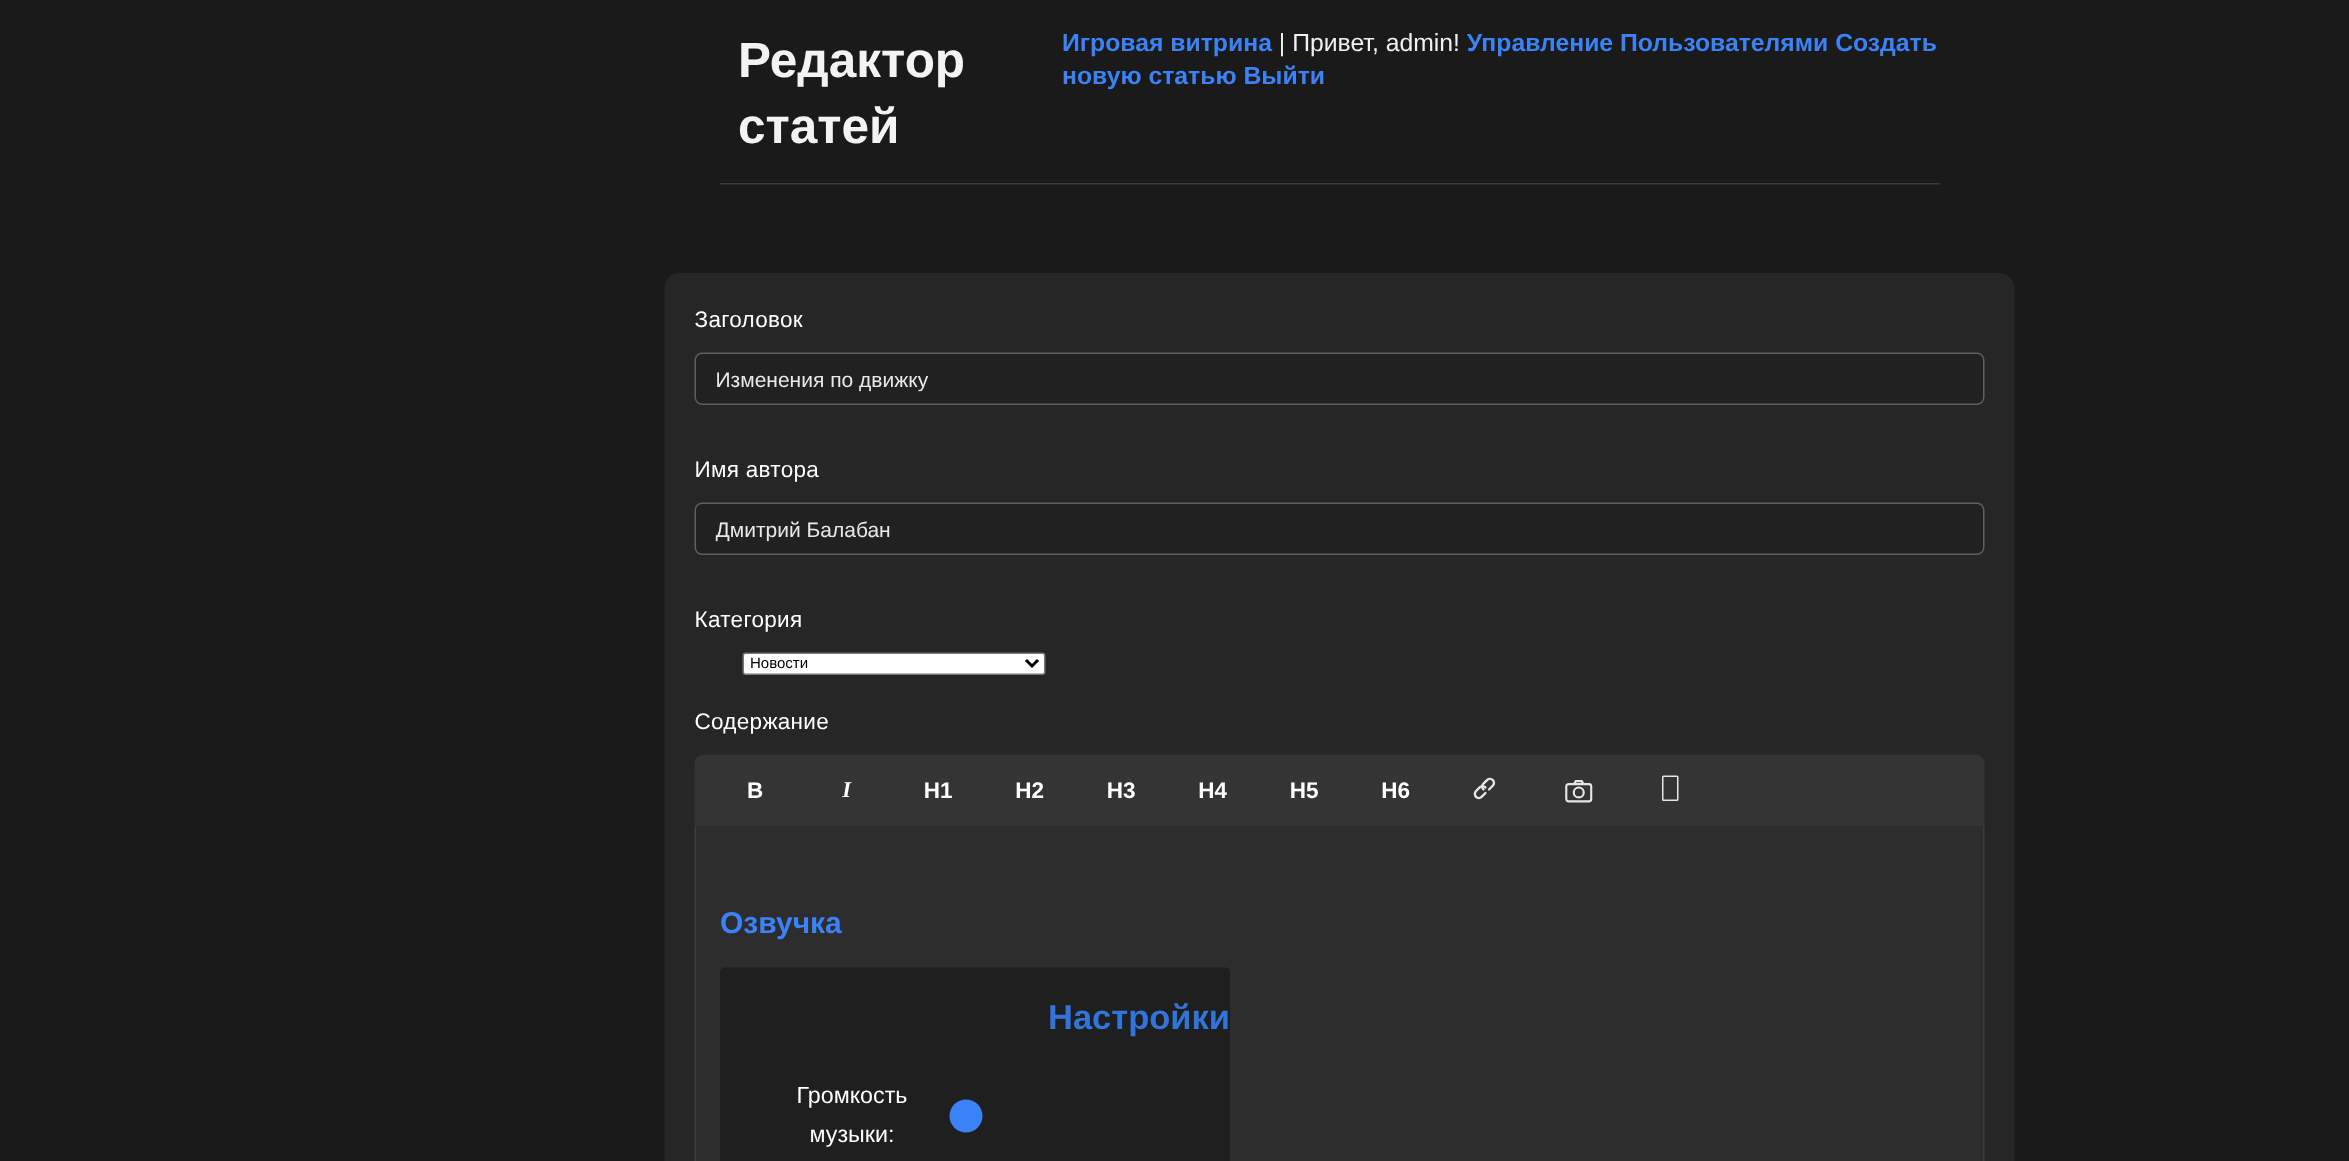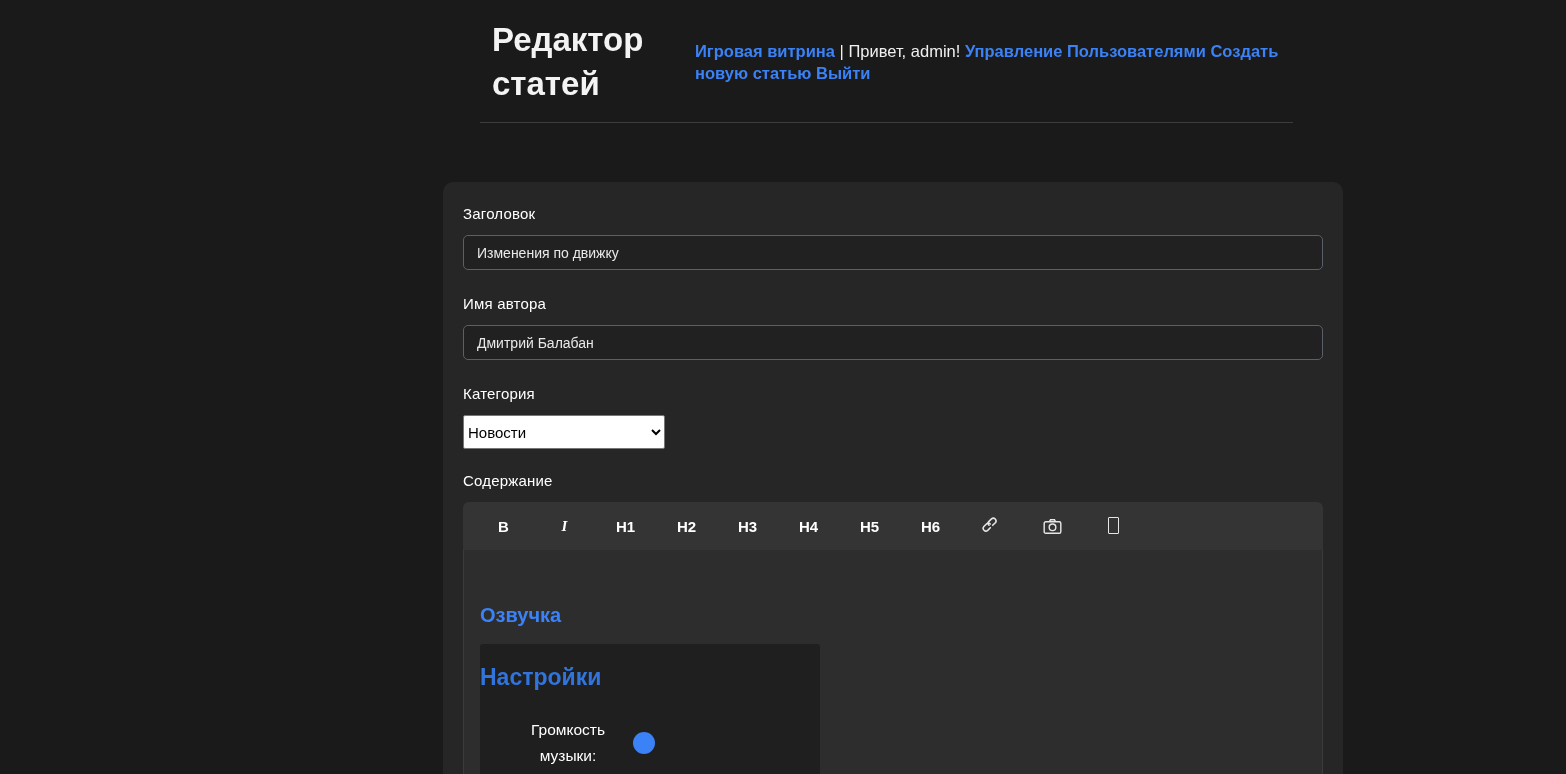--- a/index.html
+++ b/index.html
@@ -6,21 +6,21 @@
   html, body {
     margin: 0; padding: 0;
     width: 1566px; height: 774px;
     overflow: hidden;
     background: #1a1a1a;
     font-family: "Liberation Sans", sans-serif;
   }
 
   
   .header { margin-left: 480px; width: 813px; padding-top: 18px; }
-  .header-row { display: flex; align-items: center; }
+  .header-row { display: flex; align-items: flex-start; gap: 13px; }
   .site-title {
     width: 215px; margin: 0; padding-left: 12px;
     font-size: 33px; line-height: 44px; font-weight: 700;
     color: #f3f3f3;
   }
   .nav {
     flex: 1; font-size: 16.5px; line-height: 22px;
     color: #ffffff; font-weight: 400;
   }
   .nav a { color: #3b82f6; text-decoration: none; cursor: pointer; font-weight: bold; }
@@ -41,28 +41,29 @@
   .field-label {
     display: block; color: #ffffff;
     font-size: 15px; font-weight: 400;
     margin: 0 0 13px 0; letter-spacing: .2px;
   }
   .text-input {
     display: block; width: 100%; height: 35px;
     background: #212121;
     border: 1px solid #5a6067; border-radius: 5px;
     color: #e9e9e9; font-size: 14px; font-family: inherit;
-    padding: 4px 13px; margin-bottom: 25px; outline: none;
+    padding: 4px 13px; margin-bottom: 35px; outline: none;
   }
   .category-select {
-    display: block; width: 202px; height: 34px;
-    font-size: 15px; font-family: inherit;
+    display: block; width: 202px; height: 15px;
+    font-size: 10px; font-family: inherit;
     background: #ffffff; color: #000000;
     border: 1px solid #767676; border-radius: 2px;
     margin-bottom: 23px;
+    margin-left: 32px;
   }
 
   
   .editor-toolbar {
     display: flex; align-items: center;
     height: 48px; background: #343434;
     border-radius: 6px 6px 0 0;
     padding: 0 10px;
   }
   .tb-btn {
@@ -93,21 +94,21 @@
     color: #3b82f6; font-size: 20px; font-weight: 700;
   }
 
   
   .settings-panel {
     width: 340px; min-height: 140px;
     background: #1f1f1f; border-radius: 3px;
     padding: 6px 0 24px 0;
   }
   .settings-title {
-    margin: 14px 0 0 0; text-align: left;
+    margin: 14px 0 0 0; text-align: right;
     color: #3174dc; font-size: 23px; font-weight: 700;
   }
   .volume-row {
     display: flex; align-items: center;
     margin-top: 26px; padding: 0 24px 0 44px;
   }
   .volume-label {
     width: 88px; text-align: center;
     color: #ffffff; font-size: 15.5px; line-height: 26px;
   }

